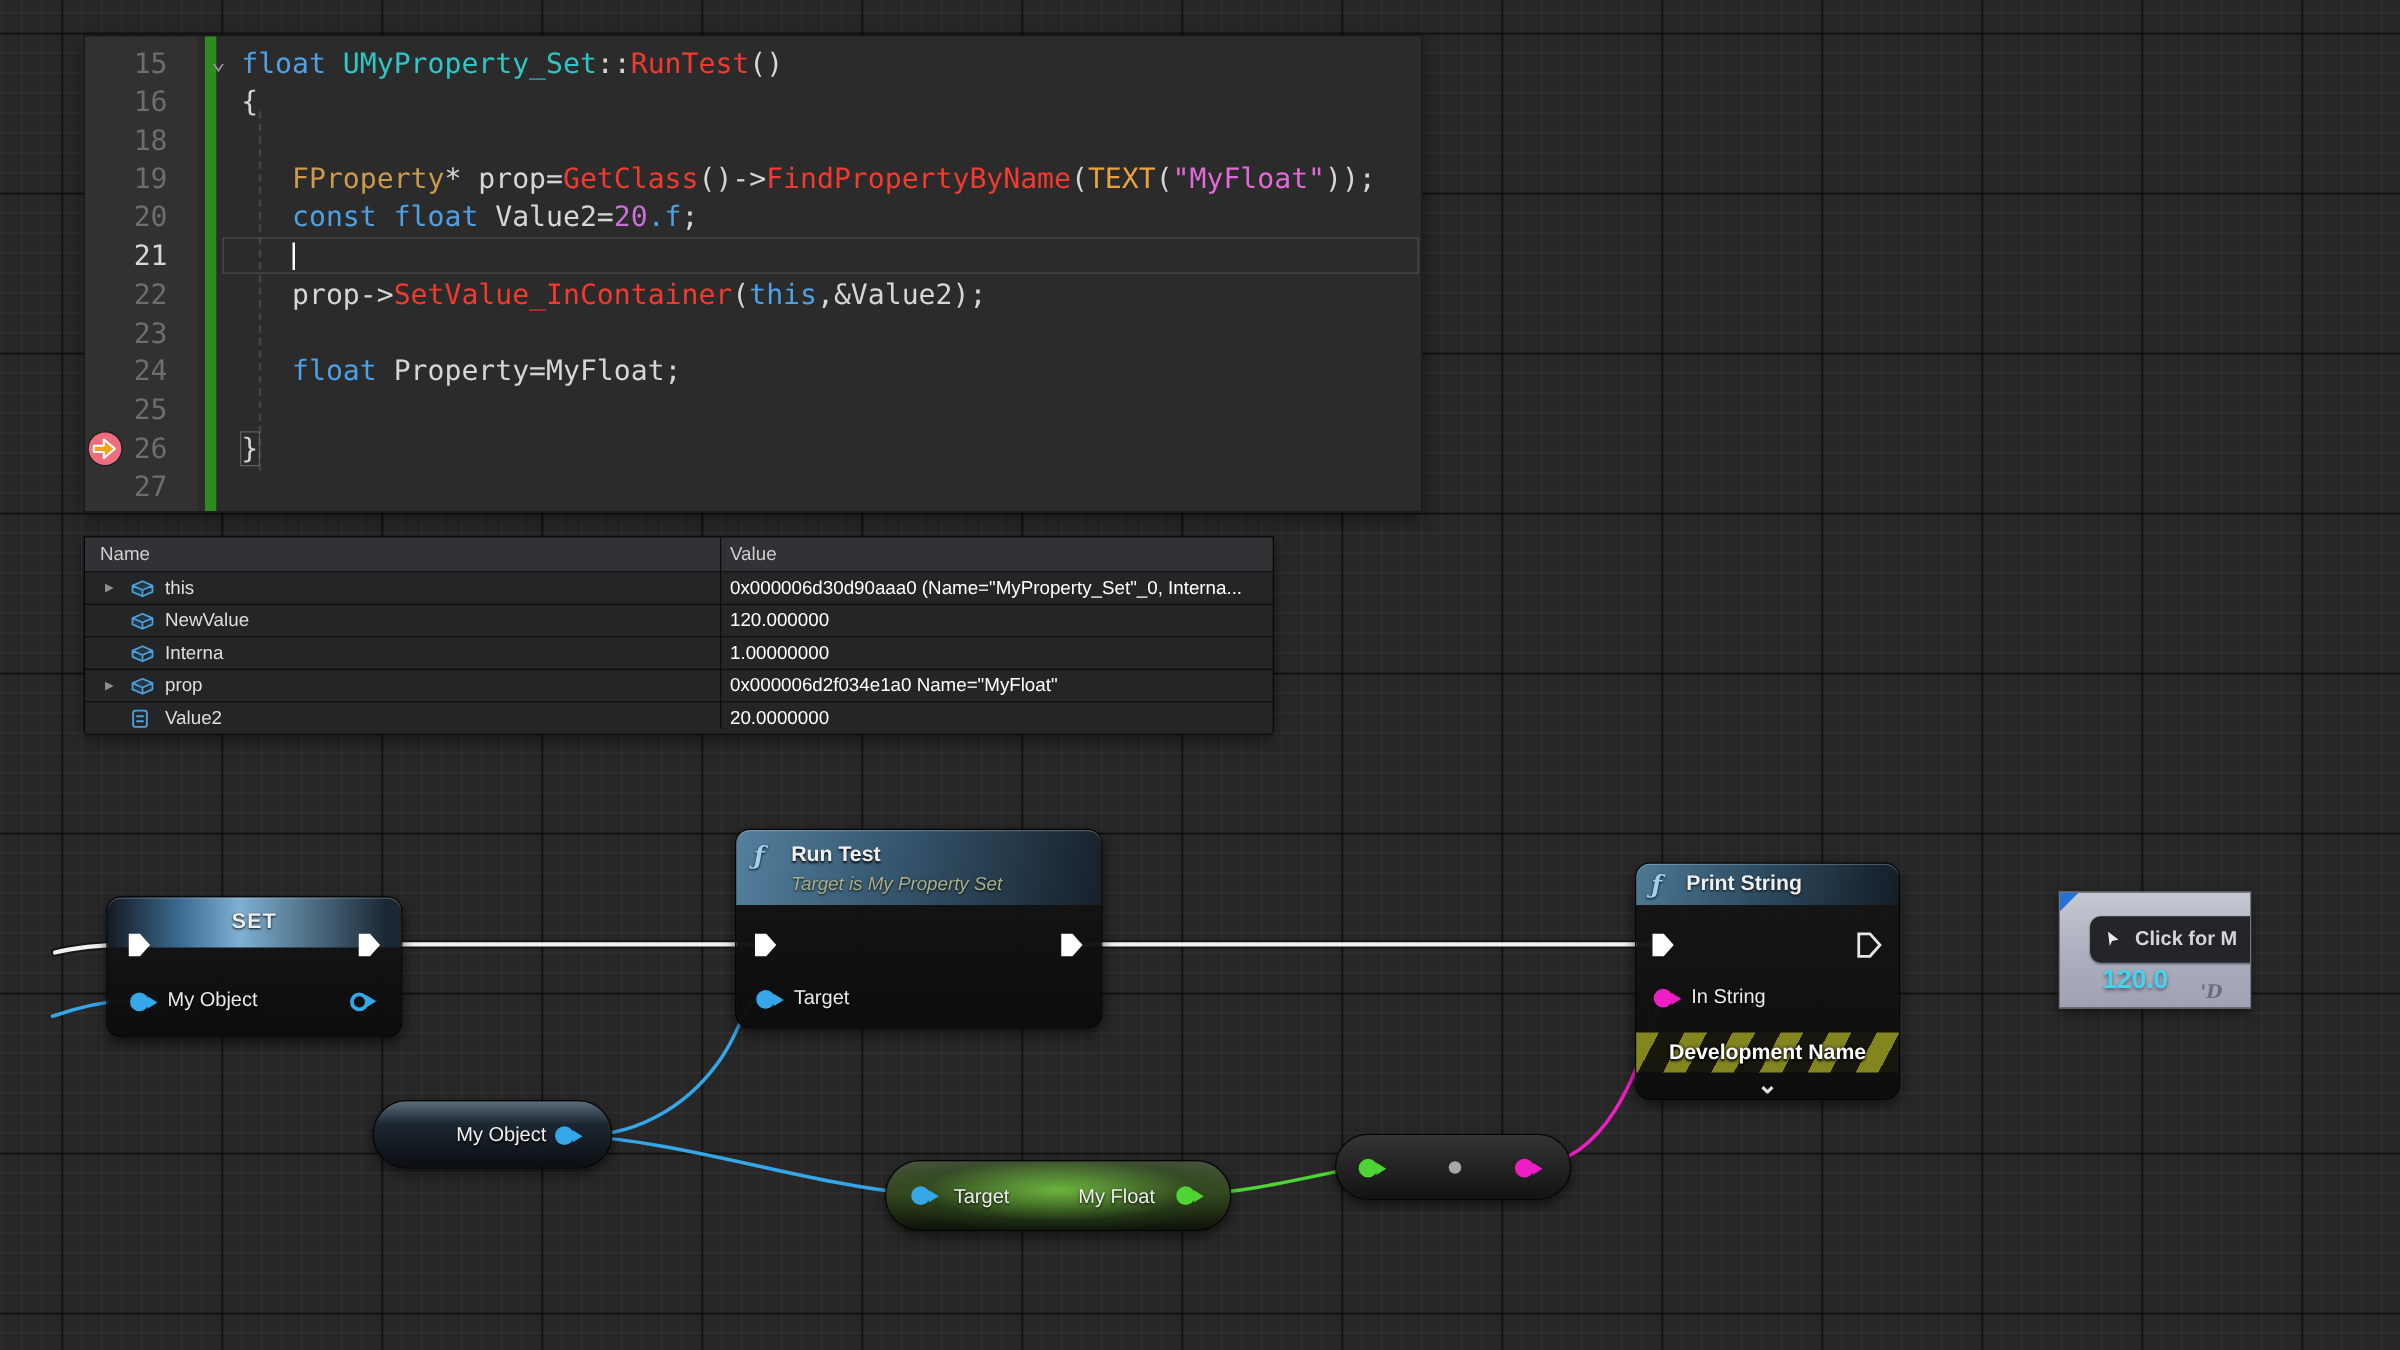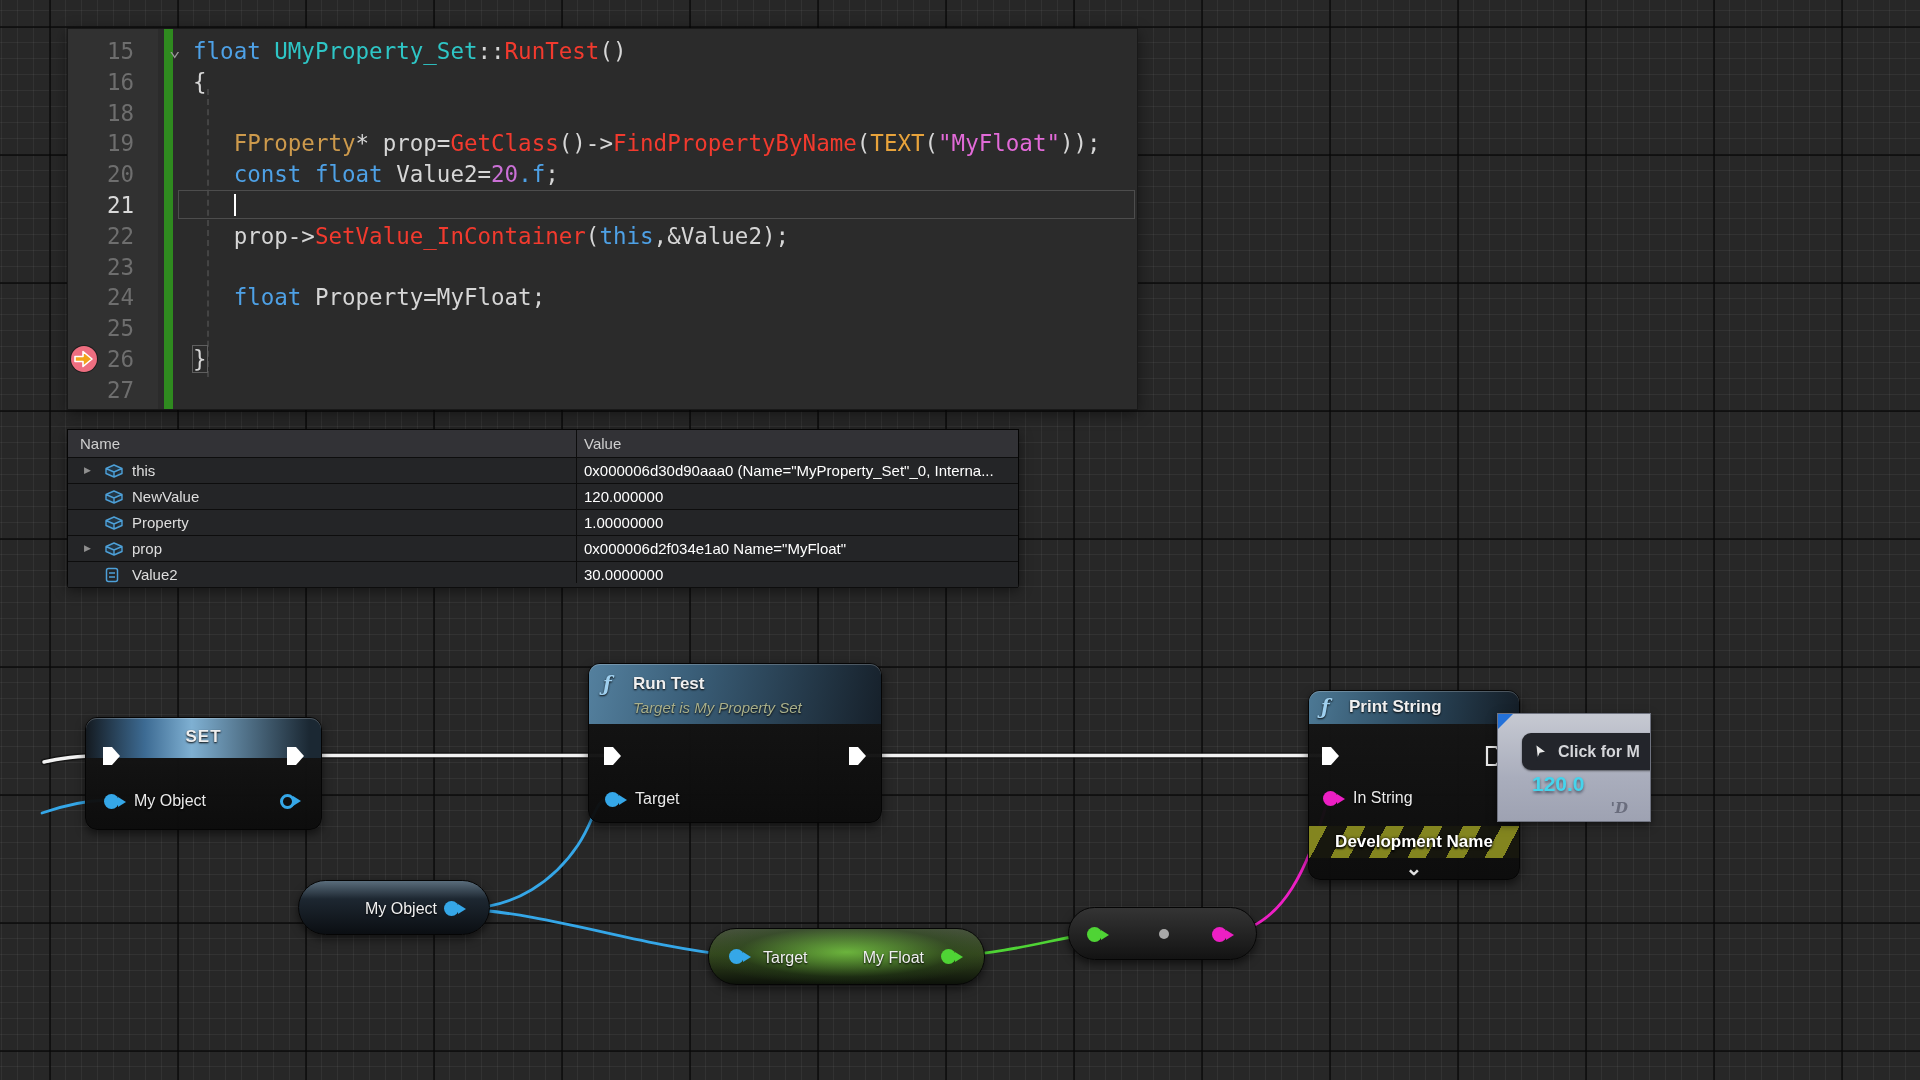--- a/index.html
+++ b/index.html
@@ -91,21 +91,21 @@
   #pill-myobject{left:298px;top:880px;width:192px;height:55px;
     background:linear-gradient(180deg,#5a6d7c 0%,#1d2731 34%,#0b0e12 100%);}
   #pill-getter{left:708px;top:928px;width:277px;height:57px;
     background:radial-gradient(ellipse at 50% 42%,rgba(125,215,70,.75),rgba(40,70,25,.35) 55%,transparent 75%),
                linear-gradient(180deg,#46523c 0%,#35491f 45%,#0d120a 100%);}
   #pill-conv{left:1068px;top:907px;width:189px;height:53px;
     background:linear-gradient(180deg,#343434 0%,#131313 100%);}
   .pill-label{position:absolute;color:#f0f0f0;font-size:16px;text-shadow:0 1px 2px #000;}
   .graydot{position:absolute;left:90px;top:21px;width:10px;height:10px;border-radius:50%;background:#a8a8a8;}
   
-  #bubble{position:absolute;left:1497px;top:713px;width:154px;height:109px;z-index:6;overflow:hidden;
+  #bubble{position:absolute;left:1647px;top:713px;width:154px;height:94px;z-index:6;overflow:hidden;
     background:linear-gradient(180deg,#c6c9d2 0%,#a9adbc 60%,#9ea2b2 100%);
     border:1px solid #6f7380;box-shadow:0 3px 8px rgba(0,0,0,.5);box-sizing:border-box;}
   #bubble-corner{position:absolute;left:0;top:0;width:0;height:0;
     border-top:15px solid #2471d8;border-right:15px solid transparent;}
   #bubble-btn{position:absolute;left:24px;top:19px;width:141px;height:37px;border-radius:9px;
     background:#23252b;display:flex;align-items:center;padding-left:10px;box-sizing:border-box;
     box-shadow:0 1px 2px rgba(0,0,0,.5);}
   #bubble-btn-label{color:#d5d6da;font-weight:bold;font-size:16px;margin-left:8px;white-space:nowrap;}
   #bubble-value{position:absolute;left:34px;top:58px;color:#46d4ec;font-weight:bold;font-size:21px;
     text-shadow:0 2px 3px rgba(10,20,40,.55);}
@@ -173,39 +173,39 @@
           <span class="wicon"><svg width="20" height="16" viewBox="0 0 20 16">
               <path d="M2,5.5 L10,2 L18,5.5 L10,9 Z M2,5.5 L2,10.5 L10,14 L10,9 M18,5.5 L18,10.5 L10,14" fill="rgba(35,85,125,0.35)" stroke="#4da0d8" stroke-width="1.4" stroke-linejoin="round"></path>
             </svg></span>
           <span class="wname">NewValue</span>
           <span class="wvalue">120.000000</span>
         </div>
         <div class="wrow">
           <span class="wicon"><svg width="20" height="16" viewBox="0 0 20 16">
               <path d="M2,5.5 L10,2 L18,5.5 L10,9 Z M2,5.5 L2,10.5 L10,14 L10,9 M18,5.5 L18,10.5 L10,14" fill="rgba(35,85,125,0.35)" stroke="#4da0d8" stroke-width="1.4" stroke-linejoin="round"></path>
             </svg></span>
-          <span class="wname">Property</span>
+          <span class="wname">Interna</span>
           <span class="wvalue">1.00000000</span>
         </div>
         <div class="wrow">
           <span class="wexp">▶</span>
           <span class="wicon"><svg width="20" height="16" viewBox="0 0 20 16">
               <path d="M2,5.5 L10,2 L18,5.5 L10,9 Z M2,5.5 L2,10.5 L10,14 L10,9 M18,5.5 L18,10.5 L10,14" fill="rgba(35,85,125,0.35)" stroke="#4da0d8" stroke-width="1.4" stroke-linejoin="round"></path>
             </svg></span>
           <span class="wname">prop</span>
           <span class="wvalue">0x000006d2f034e1a0 Name="MyFloat"</span>
         </div>
         <div class="wrow">
           <span class="wicon"><svg width="16" height="16" viewBox="0 0 16 16">
               <rect x="2.5" y="1.5" width="11" height="13" rx="2" fill="none" stroke="#4da0d8" stroke-width="1.5"></rect>
               <line x1="5" y1="6" x2="11" y2="6" stroke="#4da0d8" stroke-width="1.5"></line>
               <line x1="5" y1="10" x2="11" y2="10" stroke="#4da0d8" stroke-width="1.5"></line>
             </svg></span>
           <span class="wname">Value2</span>
-          <span class="wvalue">30.0000000</span>
+          <span class="wvalue">20.0000000</span>
         </div>
       </div>
     <div id="col-divider"></div>
   </div>
 
   <div class="node" id="node-set">
     <div class="nheader">
       <div class="ntitle">SET</div>
     </div>
     <div class="epin" style="left:14px;top:27px;">

